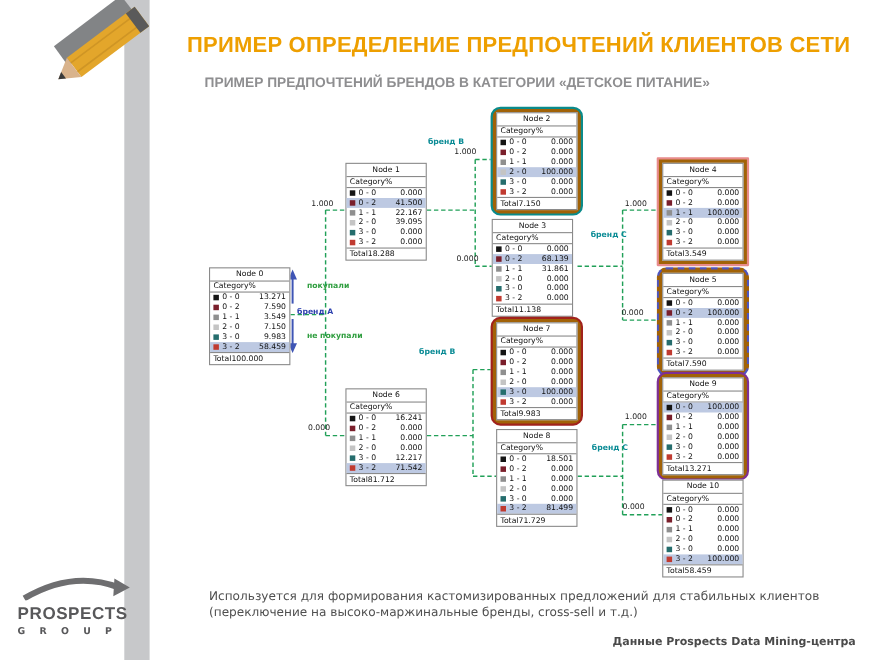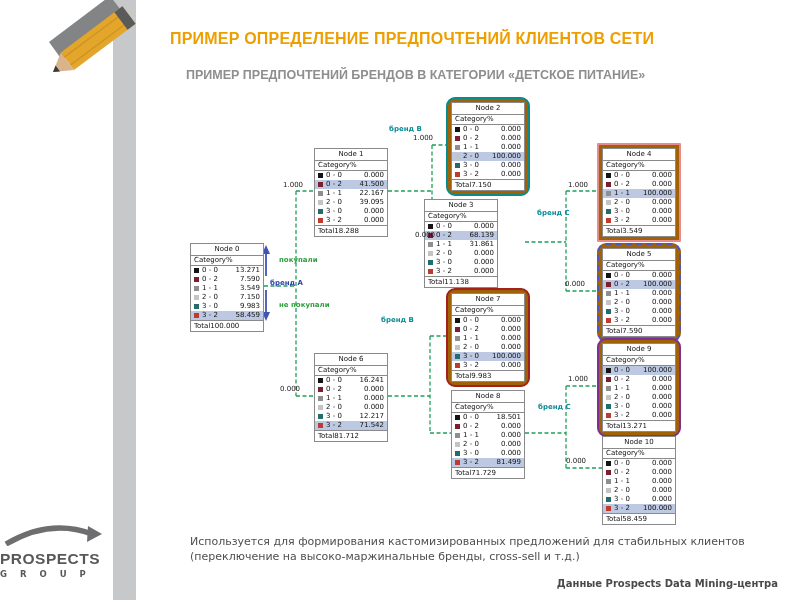--- a/index.html
+++ b/index.html
@@ -1,20 +1,20 @@
 <!DOCTYPE html>
 <html><head>
 <meta charset="utf-8">
 <style>
   *{margin:0;padding:0;box-sizing:border-box}
   html,body{width:800px;height:600px}
   body{position:relative;background:#fff;font-family:"DejaVu Sans",sans-serif;overflow:hidden}
   .sidebar-bar{position:absolute;left:113px;top:0;width:23px;height:600px;background:#c7c8ca}
   .pencil-svg{position:absolute;left:15px;top:0;z-index:3}
-  .slide-title{position:absolute;left:170px;top:30px;width:610px;font-family:"Liberation Sans",sans-serif;font-weight:bold;font-size:16px;color:#EE9F00;letter-spacing:.2px}
+  .slide-title{position:absolute;left:170px;top:30px;width:610px;font-family:"Liberation Sans",sans-serif;font-weight:bold;font-size:20px;color:#EE9F00;letter-spacing:.2px}
   .slide-subtitle{position:absolute;left:186px;top:68px;width:600px;font-family:"Liberation Sans",sans-serif;font-weight:bold;font-size:12.5px;color:#8e8e90}
   .node{position:absolute;background:#a16207;z-index:2}
   .node-table{width:74px;border:1px solid #8a8a8a;background:#fff;font-size:7px;color:#111;line-height:1}
   .nt-title{text-align:center;font-size:7px;padding:2px 0;border-bottom:1px solid #8a8a8a}
   .nt-row{display:flex;align-items:center;height:9px;padding:0 3px}
   .nt-hdr{border-bottom:1px solid #8a8a8a;height:10px}
   .sq{width:5px;height:5px;margin-right:3px;flex:none}
   .cat{flex:1}
   .pct{text-align:right}
   .nt-total{border-top:1px solid #8a8a8a;justify-content:flex-start;height:11px}
@@ -24,21 +24,21 @@
   .b-bluedash{border:2px dashed #4d55c0;border-radius:9px;padding:3px}
   .b-darkred{border:2px solid #a1221c;border-radius:9px;padding:3px}
   .b-purple{border:2px solid #7d2f96;border-radius:9px;padding:3px}
   .lbl{position:absolute;font-size:7px;color:#1a1a1a;z-index:4;white-space:nowrap}
   .brand{font-weight:bold;color:#0a8b95}
   .brand-a{color:#2b3fae}
   .buy{font-weight:bold;color:#2f9e3f}
   .overlay{position:absolute;left:0;top:0;z-index:1;pointer-events:none}
   .footer-note{position:absolute;left:190px;top:534px;width:585px;font-size:11px;color:#4f4f4f;line-height:1.4}
   .credit{position:absolute;right:22px;top:578px;font-size:10px;font-weight:bold;color:#4a4a4a}
-  .logo{position:absolute;left:0;top:522px;width:106px;color:#58585a;z-index:3}
+  .logo{position:absolute;left:16px;top:522px;width:106px;color:#58585a;z-index:3}
   .logo-name{font-size:15.5px;font-weight:bold;letter-spacing:.5px;font-family:"Liberation Sans",sans-serif}
   .logo-sub{font-size:8.5px;letter-spacing:5px;margin-top:1px;font-weight:bold}
 </style>
 </head>
 <body>
 
 <div class="sidebar-bar"></div>
 
 <svg class="pencil-svg" width="130" height="95" viewBox="0 0 130 95">
   <polygon points="34,42 47,60 109,14 95,-4" fill="#828486"></polygon>
@@ -185,21 +185,21 @@
         <span class="sq" style="background: rgb(192, 58, 48);"></span>
         <span class="cat">3 - 2</span>
         <span class="pct">0.000</span>
       </div>
       <div class="nt-row nt-total">
         <span>Total</span>
         <span>7.150</span>
       </div>
     </div>
   </div>
-<div class="node" style="left:424px;top:199px">
+<div class="node" style="left:447px;top:199px">
     <div class="node-table">
       <div class="nt-title">Node 3</div>
       <div class="nt-row nt-hdr">
         <span>Category</span>
         <span>%</span>
       </div>
       <div class="nt-row">
         <span class="sq" style="background: rgb(20, 20, 20);"></span>
         <span class="cat">0 - 0</span>
         <span class="pct">0.000</span>

